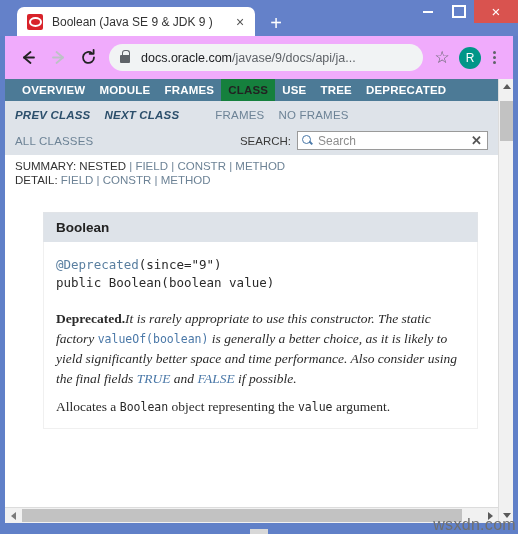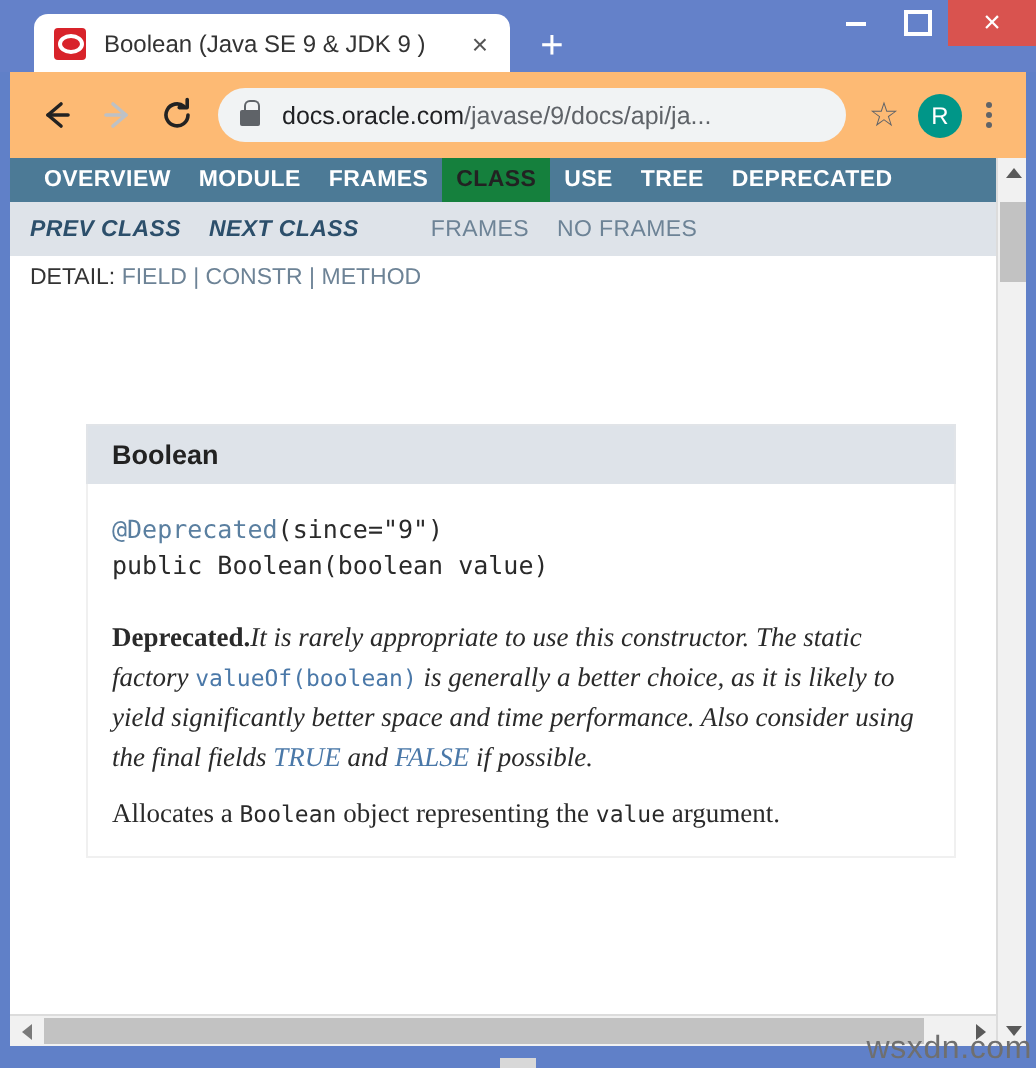--- a/index.html
+++ b/index.html
@@ -117,21 +117,21 @@
     font-size: 20px;
     font-weight: 300;
     line-height: 1;
   }
 
   
   .toolbar {
     position: absolute;
     left: 5px; top: 36px;
     width: 508px; height: 43px;
-    background: #fdba74;
+    background: #f0abfc;
     display: flex;
     align-items: center;
     padding: 0 8px;
   }
   .nav-btn {
     width: 30px; height: 30px;
     display: flex;
     align-items: center;
     justify-content: center;
     flex: 0 0 auto;
@@ -573,23 +573,36 @@
         <div class="subnav-row">
           <span class="lnk-strong">PREV CLASS</span>
           <span class="spacer-12"></span>
           <span class="lnk-strong">NEXT CLASS</span>
           <span class="spacer-28"></span>
           <span class="lnk-soft">FRAMES</span>
           <span class="spacer-12"></span>
           <span class="lnk-soft">NO FRAMES</span>
         </div>
 
+        <div class="subnav-row" style="margin-top:6px;height:21px;">
+          <span class="lnk-soft">ALL CLASSES</span>
+          <div class="search-wrap">
+            <span class="search-label">SEARCH:</span>
+            <div class="search-box">
+              <span class="mag"></span>
+              <span class="search-ph">Search</span>
+              <span class="search-reset">✕</span>
+            </div>
+          </div>
+        </div>
       </div>
 
       <div class="summary-block">
+        <div class="ln"><span class="plain">SUMMARY:</span>
+          <span class="plain">NESTED</span><span class="sep"> | </span><a href="#">FIELD</a><span class="sep"> | </span><a href="#">CONSTR</a><span class="sep"> | </span><a href="#">METHOD</a></div>
         <div class="ln"><span class="plain">DETAIL:</span>
           <a href="#">FIELD</a><span class="sep"> | </span><a href="#">CONSTR</a><span class="sep"> | </span><a href="#">METHOD</a></div>
       </div>
     </div>
 
     <div class="content">
       <div class="content-inner">
 
         <div class="member-head">Boolean</div>
 

